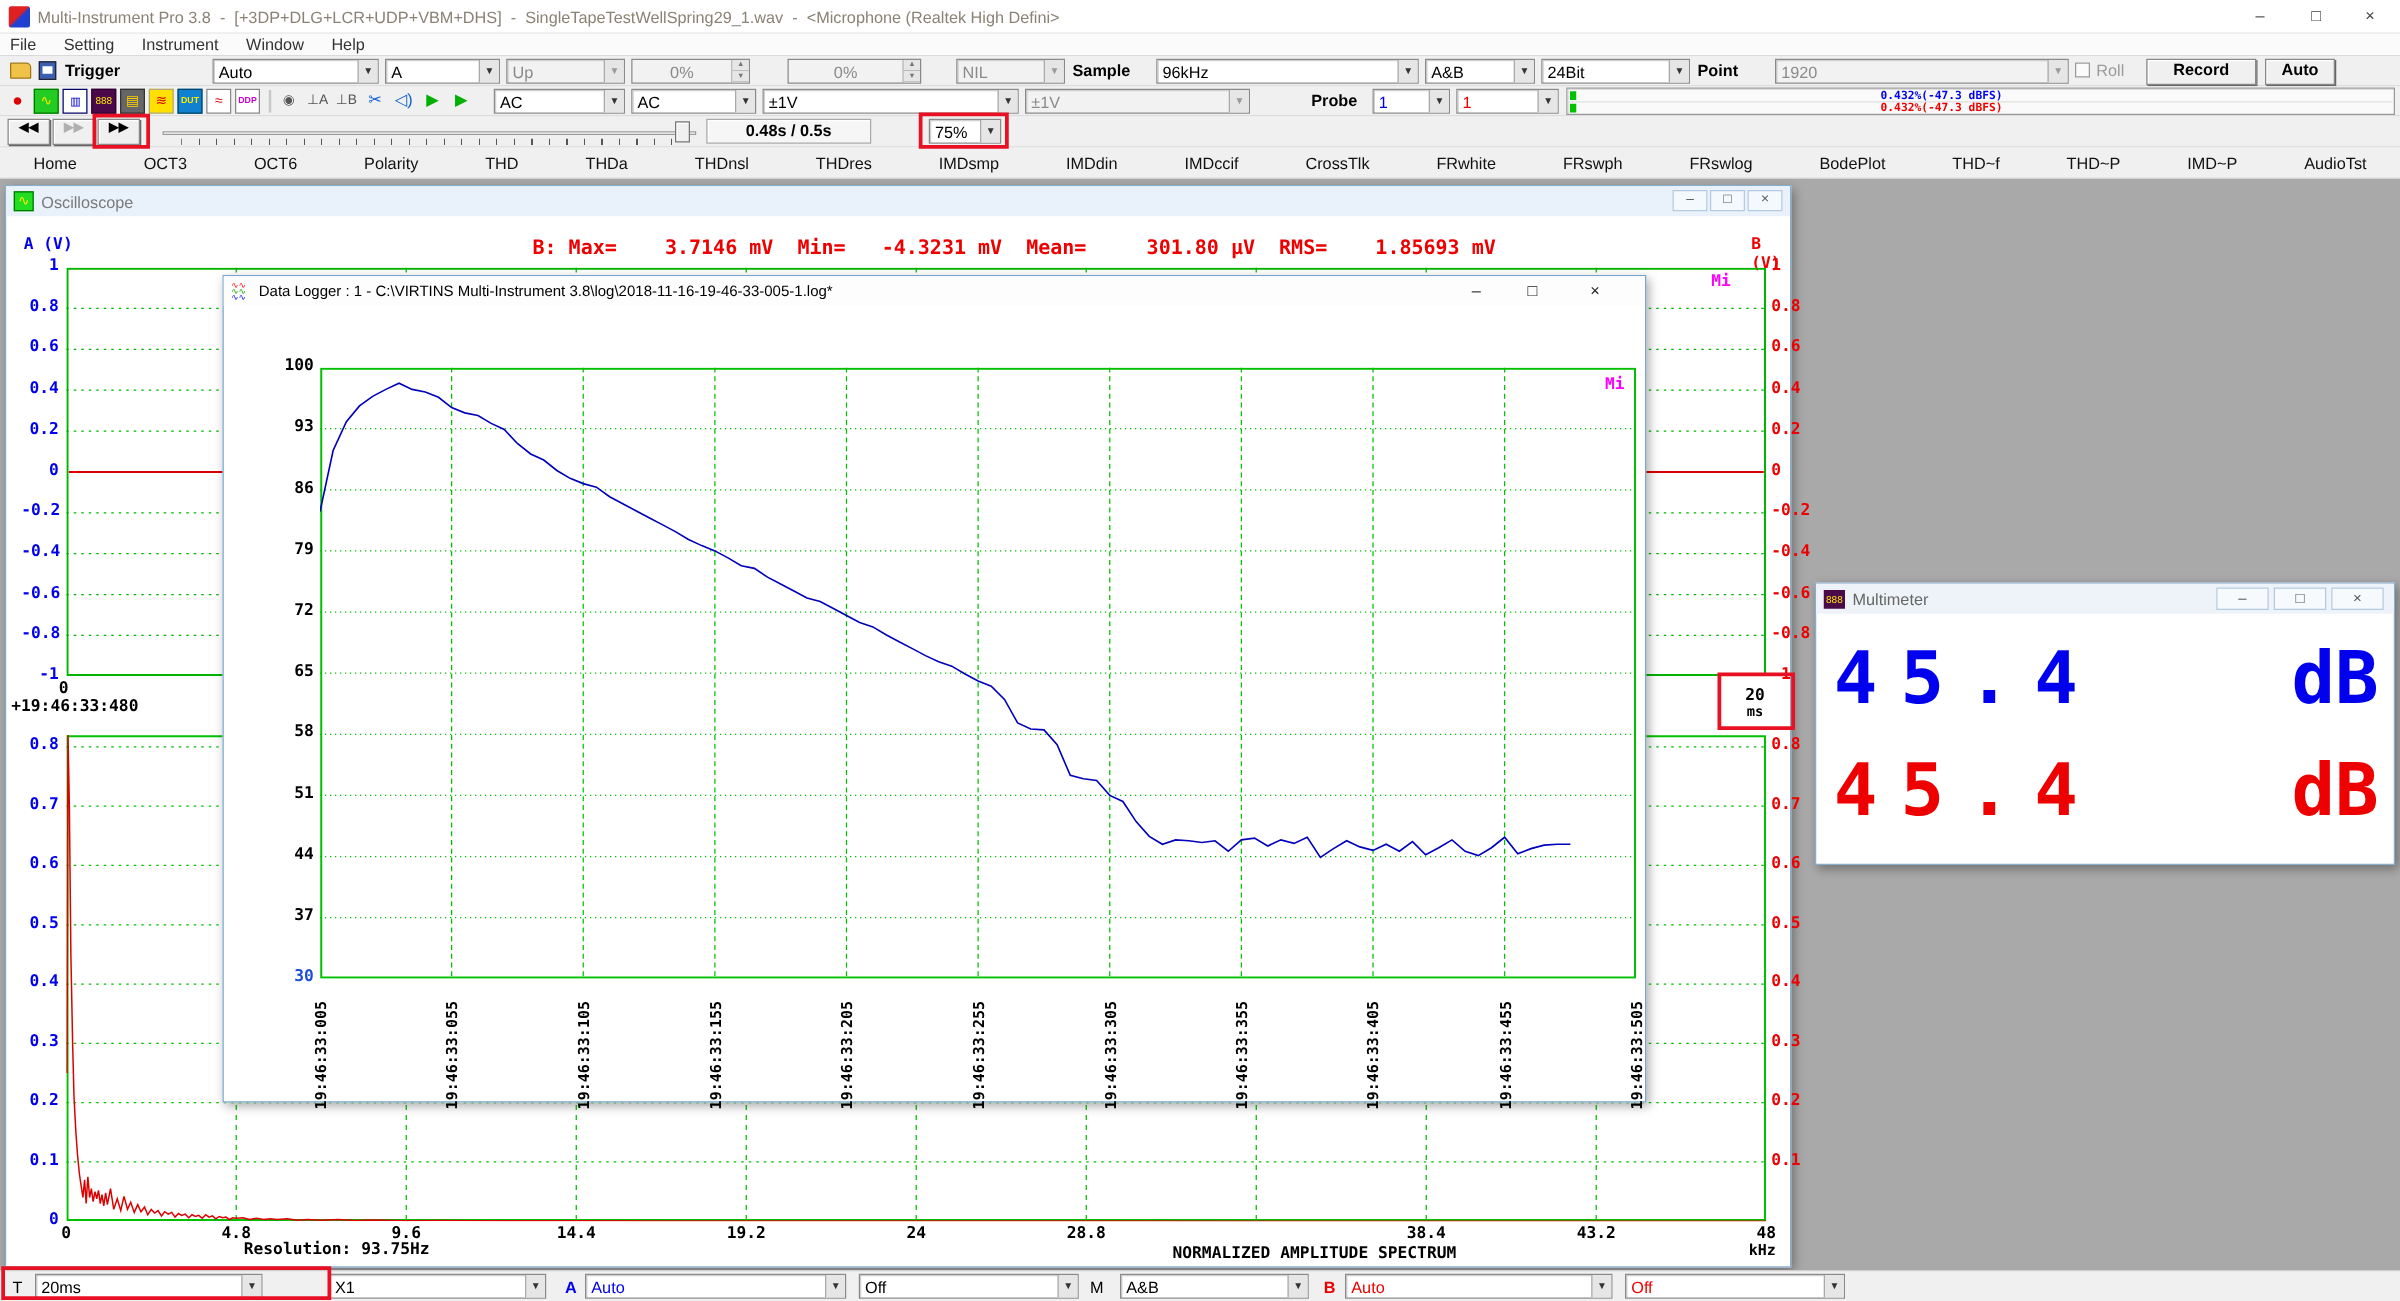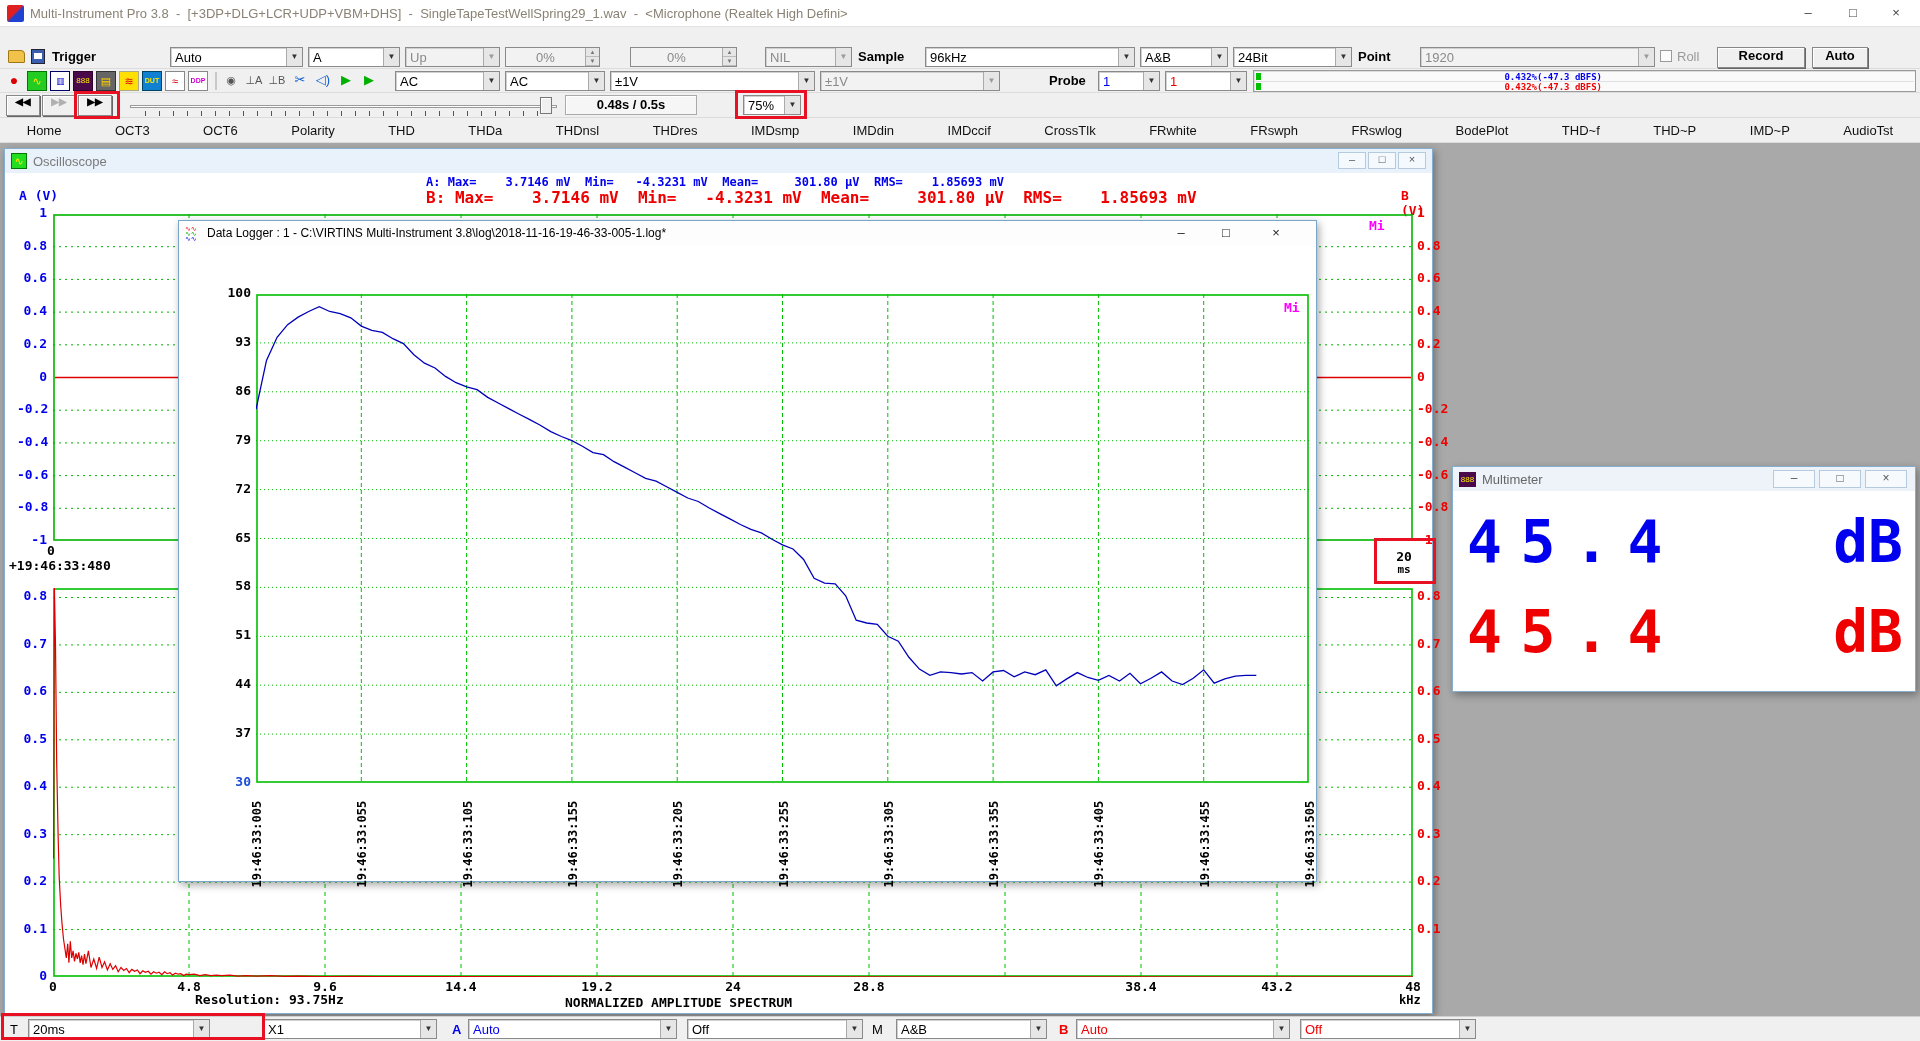--- a/index.html
+++ b/index.html
@@ -55,20 +55,27 @@
 <div id="screen">
 
   <div id="titlebar" class="abs">
     <div class="abs" style="left:7px;top:5px;width:17px;height:17px;background:linear-gradient(135deg,#e02020 45%,#2040d0 55%);border-radius:2px;"></div>
     <span id="title-text" class="abs">Multi-Instrument Pro 3.8  -  [+3DP+DLG+LCR+UDP+VBM+DHS]  -  SingleTapeTestWellSpring29_1.wav  -  &lt;Microphone (Realtek High Defini&gt;</span>
     <div class="wbtn abs" style="right:90px;">–</div>
     <div class="wbtn abs" style="right:45px;">□</div>
     <div class="wbtn abs" style="right:2px;">×</div>
   </div>
 
+  <div id="menubar" class="abs">
+      <span>File</span>
+      <span>Setting</span>
+      <span>Instrument</span>
+      <span>Window</span>
+      <span>Help</span>
+    </div>
 
   <div id="row1" class="trow abs">
     <div class="abs" style="left:8px;top:5px;width:17px;height:13px;background:#f0c24a;border:1px solid #a07818;border-radius:1px 4px 1px 1px;"></div>
     <div class="abs" style="left:31px;top:4px;width:14px;height:15px;background:#3a5fae;border:1px solid #223;">
         <div style="margin:3px auto 0;width:8px;height:6px;background:#fff;"></div>
       </div>
     <span class="tlabel abs" style="left:52px;">Trigger</span>
     <div class="cmb abs" style="left:170px;width:133px;">
         <span>Auto</span>
         <span class="arr">▼</span>
@@ -220,21 +227,20 @@
   <div id="mdi" class="abs">
 
     <div id="osc-win" class="win abs" style="left:4px;top:5px;width:1429px;height:866px;">
       <div class="wtitle">
         <span style="display:inline-block;width:16px;height:16px;background:#22dd22;border:1px solid #070;color:#ffe800;font-size:11px;line-height:14px;text-align:center;margin-right:6px;">∿</span>
         <span>Oscilloscope</span>
         <span style="position:absolute;right:66px;top:3px;width:28px;height:17px;border:1px solid #b5cade;background:#f4f9fd;text-align:center;font-size:11px;color:#555;">–</span>
         <span style="position:absolute;right:36px;top:3px;width:28px;height:17px;border:1px solid #b5cade;background:#f4f9fd;text-align:center;font-size:11px;color:#555;">□</span>
         <span style="position:absolute;right:6px;top:3px;width:28px;height:17px;border:1px solid #b5cade;background:#f4f9fd;text-align:center;font-size:11px;color:#555;">×</span>
       </div>
-      <div class="abs mono" style="left:421px;top:26px;font-size:12px;font-weight:bold;color:#0000ee;white-space:pre;">A: Max=    3.7146 mV  Min=   -4.3231 mV  Mean=     301.80 µV  RMS=    1.85693 mV</div>
       <div class="abs mono" style="left:421px;top:39px;font-size:16px;font-weight:bold;color:#ee0000;white-space:pre;">B: Max=    3.7146 mV  Min=   -4.3231 mV  Mean=     301.80 µV  RMS=    1.85693 mV</div>
       <div class="abs mono" style="left:14px;top:39px;font-size:13px;font-weight:bold;color:#0000ee;">A (V)</div>
       <div class="abs mono" style="left:1396px;top:39px;font-size:13px;font-weight:bold;color:#ee0000;">B (V)</div>
 
       <div id="wave-area" class="abs" style="left:48px;top:65px;width:1360px;height:327px;"><svg width="1360" height="327">
             <line x1="0" y1="32.7" x2="1360" y2="32.7" stroke="#00b400" stroke-width="1" stroke-dasharray="2,4"></line>
             <line x1="0" y1="65.4" x2="1360" y2="65.4" stroke="#00b400" stroke-width="1" stroke-dasharray="2,4"></line>
             <line x1="0" y1="98.1" x2="1360" y2="98.1" stroke="#00b400" stroke-width="1" stroke-dasharray="2,4"></line>
             <line x1="0" y1="130.8" x2="1360" y2="130.8" stroke="#00b400" stroke-width="1" stroke-dasharray="2,4"></line>
             <line x1="0" y1="196.2" x2="1360" y2="196.2" stroke="#00b400" stroke-width="1" stroke-dasharray="2,4"></line>
@@ -277,21 +283,21 @@
             <line x1="816" y1="0" x2="816" y2="389" stroke="#00c000" stroke-width="1" stroke-dasharray="4,4"></line>
             <line x1="952" y1="0" x2="952" y2="389" stroke="#00c000" stroke-width="1" stroke-dasharray="4,4"></line>
             <line x1="1088" y1="0" x2="1088" y2="389" stroke="#00c000" stroke-width="1" stroke-dasharray="4,4"></line>
             <line x1="1224" y1="0" x2="1224" y2="389" stroke="#00c000" stroke-width="1" stroke-dasharray="4,4"></line>
             <rect x="1" y="1" width="1358" height="387" fill="none" stroke="#00c000" stroke-width="1.6"></rect>
             <polyline points="0.6,270.4 1.4,0.0 2.5,56.9 3.7,175.5 5.1,246.7 6.2,289.4 7.7,317.8 9.1,336.8 10.5,351.0 11.9,360.5 13.3,370.0 14.7,355.8 15.9,374.8 17.3,353.4 18.7,370.0 20.1,362.9 21.5,373.3 23.0,365.3 24.4,371.0 25.8,364.3 27.2,374.8 28.6,367.7 30.0,376.7 31.5,366.2 32.9,375.7 35.4,362.9 38.0,379.5 40.8,371.0 43.6,380.5 46.2,369.1 49.0,379.5 51.6,373.8 54.4,381.9 57.2,375.7 59.8,381.4 62.6,377.6 65.2,383.8 68.0,379.5 70.8,382.4 73.4,380.5 76.2,384.7 78.8,381.4 81.6,383.3 84.4,381.9 87.0,385.7 89.8,382.8 92.4,384.3 95.2,383.3 98.0,386.2 100.6,383.8 103.4,385.2 106.0,384.3 108.8,386.6 111.6,383.8 114.2,385.7 117.0,384.7 119.6,387.1 122.4,385.2 125.2,386.2 127.8,385.7 130.6,387.6 133.2,386.2 136.0,386.6 141.4,386.2 146.8,387.6 152.4,386.6 157.8,387.6 163.2,387.1 168.6,387.6 176.8,387.1 185.0,388.1 193.2,387.6 204.0,388.1 217.6,387.6 231.2,388.3 244.8,388.1 272.0,388.5 300.3,388.3 325.8,388.5 354.2,388.5 379.7,388.6 408.0,388.5 476.0,388.7 544.0,388.8 680.0,388.8 816.0,388.8 952.0,388.9 1088.0,388.9 1224.0,388.9 1360.0,388.9" fill="none" stroke="#dd0000" stroke-width="1.2"></polyline>
           </svg></div>
 
       <div class="abs mono" style="left:8px;top:884px;font-size:13px;font-weight:bold;">FFT Segments:1</div>
       <div class="abs mono" style="left:190px;top:843px;font-size:13px;font-weight:bold;">Resolution: 93.75Hz</div>
-      <div class="abs mono" style="left:560px;top:846px;width:600px;text-align:left;font-size:13px;font-weight:bold;">NORMALIZED AMPLITUDE SPECTRUM</div>
+      <div class="abs mono" style="left:560px;top:846px;width:600px;text-align:right;font-size:13px;font-weight:bold;">NORMALIZED AMPLITUDE SPECTRUM</div>
       <div class="abs mono" style="left:1394px;top:844px;font-size:12px;font-weight:bold;">kHz</div>
     <div class="axlbl" style="left: 12px; top: 57px; color: rgb(0, 0, 238); width: 30px; text-align: right;">1</div>
         <div class="axlbl" style="left: 1412px; top: 57px; color: rgb(238, 0, 0); width: 34px; text-align: left;">1</div>
         <div class="axlbl" style="left: 12px; top: 89.7px; color: rgb(0, 0, 238); width: 30px; text-align: right;">0.8</div>
         <div class="axlbl" style="left: 1412px; top: 89.7px; color: rgb(238, 0, 0); width: 34px; text-align: left;">0.8</div>
         <div class="axlbl" style="left: 12px; top: 122.4px; color: rgb(0, 0, 238); width: 30px; text-align: right;">0.6</div>
         <div class="axlbl" style="left: 1412px; top: 122.4px; color: rgb(238, 0, 0); width: 34px; text-align: left;">0.6</div>
         <div class="axlbl" style="left: 12px; top: 155.1px; color: rgb(0, 0, 238); width: 30px; text-align: right;">0.4</div>
         <div class="axlbl" style="left: 1412px; top: 155.1px; color: rgb(238, 0, 0); width: 34px; text-align: left;">0.4</div>
         <div class="axlbl" style="left: 12px; top: 187.8px; color: rgb(0, 0, 238); width: 30px; text-align: right;">0.2</div>

